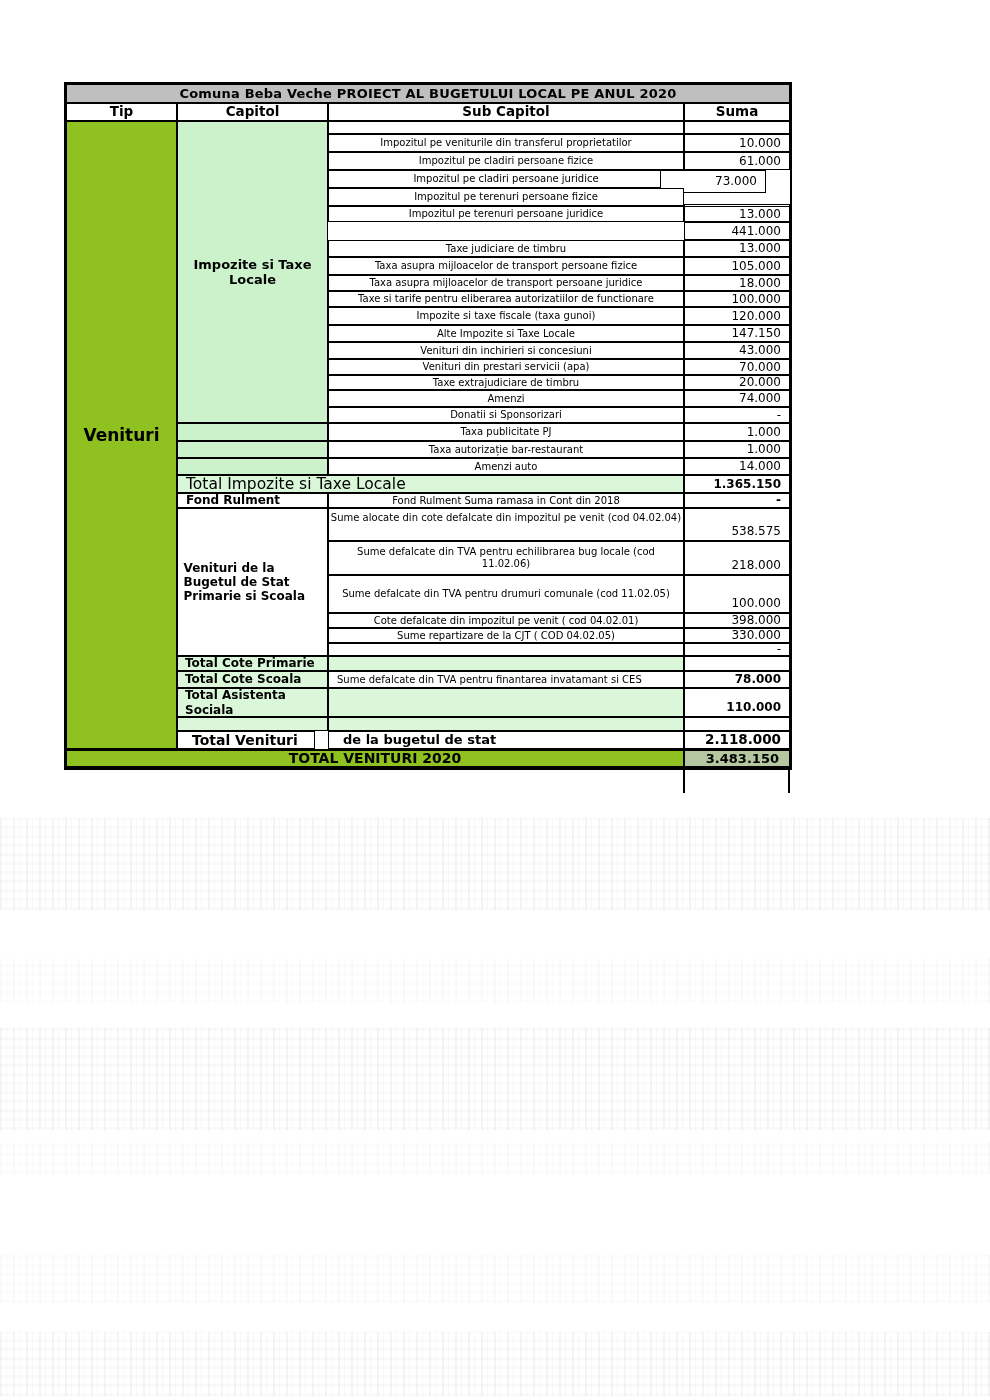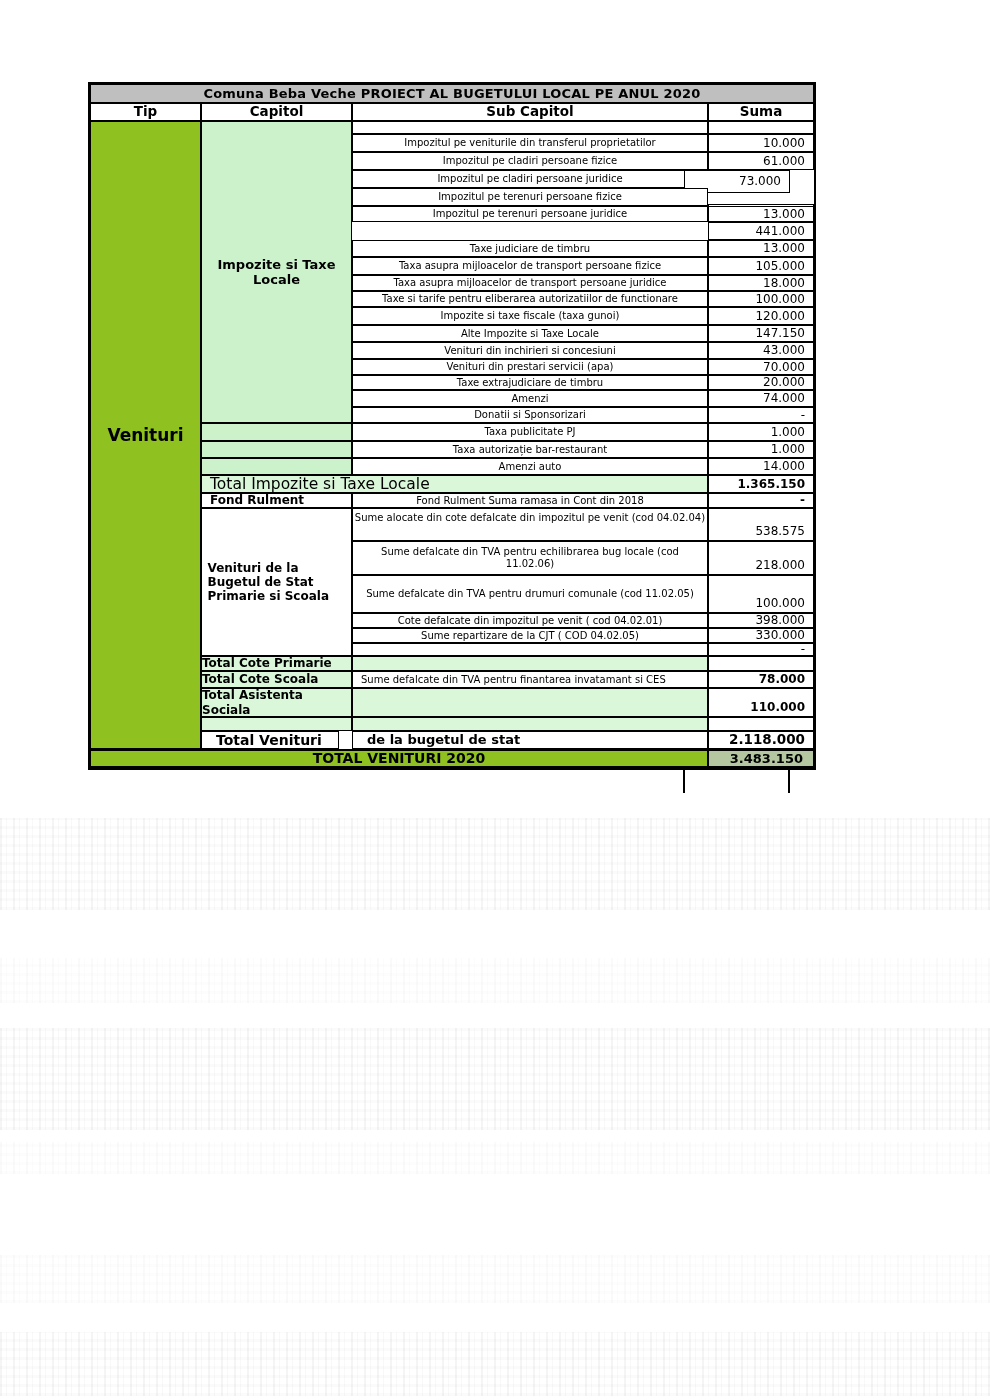--- a/index.html
+++ b/index.html
@@ -2,21 +2,21 @@
 <html style="--green: #8FC120; --mint1: #CBF2CB; --mint2: #DAF7DA; --gray: #BFBFBF; --graygreen: #B5C7A1;"><head>
 <meta charset="utf-8">
 <style>
   html,body{margin:0;padding:0;background:#fff;}
   #page{
     position:relative;width:990px;height:1400px;background:#ffffff;
     font-family:"DejaVu Sans","Liberation Sans",sans-serif;color:#000;overflow:hidden;
   }
   #budget-table{
     position:absolute;left:64px;top:82px;width:728px;height:688px;
-    border:2px solid #000;box-sizing:border-box;background:#fff;margin-left:24px;
+    border:2px solid #000;box-sizing:border-box;background:#fff;
   }
   .cell{
     position:absolute;box-sizing:border-box;border:1px solid #000;
     display:flex;align-items:center;justify-content:center;
     line-height:1.18;overflow:visible;
   }
   .title{background:var(--gray);font-weight:bold;font-size:13px;letter-spacing:.2px;}
   .colhead{background:#fff;font-weight:bold;font-size:13.5px;}
   .tipcell{background:var(--green);font-size:17px;font-weight:bold;}
   .cap1{background:var(--mint1);font-weight:bold;font-size:13px;text-align:center;}
@@ -24,21 +24,21 @@
   .mint1{background:var(--mint1);}
   .mint2{background:var(--mint2);}
   .sub{font-size:10px;white-space:nowrap;background:#fff;}
   .wrap{white-space:normal;text-align:center;}
   .suma{justify-content:flex-end;padding-right:8px;font-size:12px;background:#fff;}
   .bold{font-weight:bold;}
   .big{font-size:13.5px;}
   .pl8{justify-content:flex-start;padding-left:8px;text-align:left;}
   .total1{background:var(--mint2);font-weight:normal;font-size:15.5px;justify-content:flex-start;padding-left:8px;}
   .fondlbl{background:#fff;font-weight:bold;font-size:12px;justify-content:flex-start;padding-left:8px;}
-  .tlabel{background:var(--mint2);font-weight:bold;font-size:12px;justify-content:flex-start;line-height:1.25;text-align:left;}
+  .tlabel{background:var(--mint2);font-weight:bold;font-size:12px;justify-content:flex-start;padding-left:7px;line-height:1.25;text-align:left;}
   .t5label{background:#fff;font-weight:bold;font-size:14px;justify-content:flex-start;padding-left:14px;}
   .t5sub{background:#fff;font-weight:bold;font-size:13px;justify-content:flex-start;padding-left:14px;}
   .grandlbl{background:var(--green);font-weight:bold;font-size:14px;border-top-width:2px;border-bottom-width:2px;}
   .grandsum{background:var(--graygreen);font-weight:bold;font-size:13px;justify-content:flex-end;padding-right:10px;border-top-width:2px;border-bottom-width:2px;}
   .vtop{align-items:flex-start;padding-top:3px;}
   .vbot{align-items:flex-end;padding-bottom:2px;}
   .stub{position:absolute;width:2px;background:#000;}
   .bleed{
     position:absolute;left:0;width:990px;pointer-events:none;
     background:

